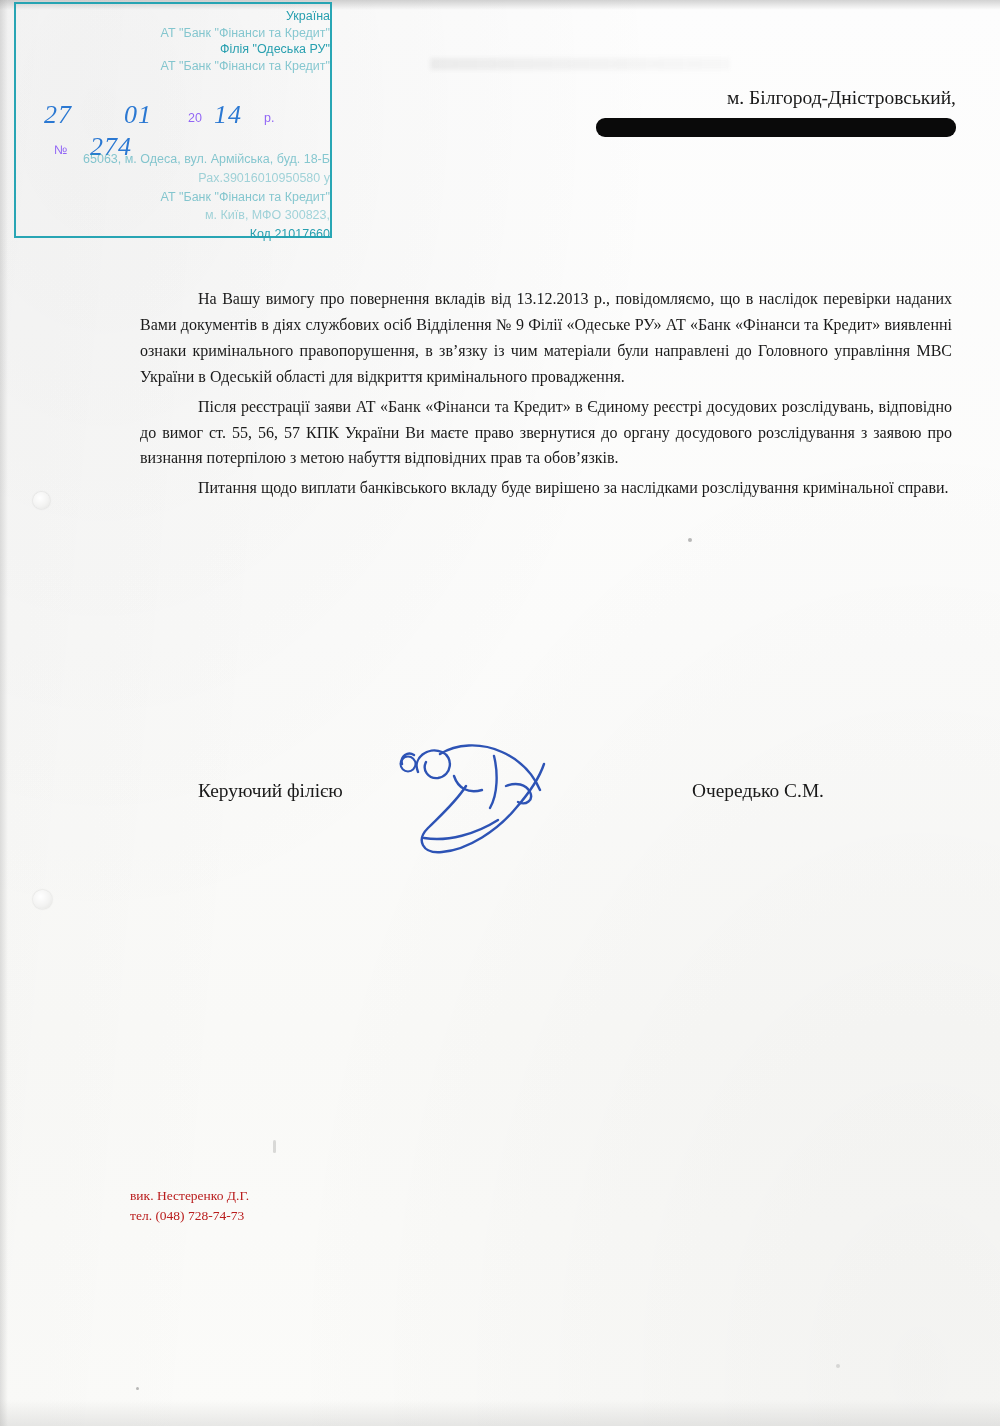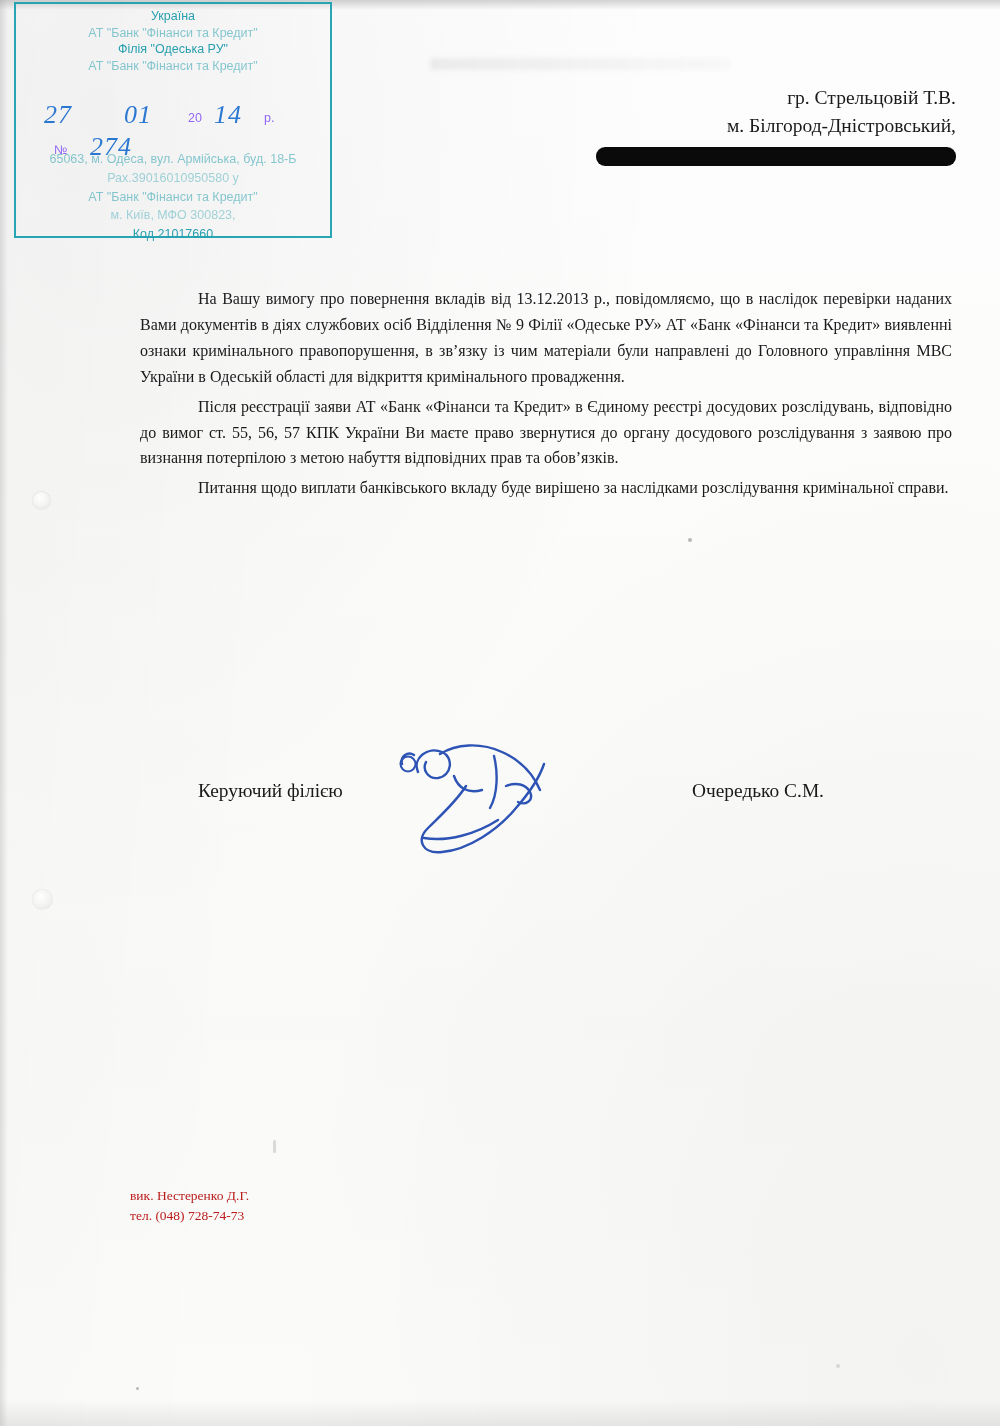--- a/index.html
+++ b/index.html
@@ -64,21 +64,21 @@
     border: 2px solid #19a0b0;
     box-sizing: border-box;
     color: #1899aa;
     font-family: "Liberation Sans", sans-serif;
     font-size: 12.5px;
     line-height: 1.32;
     text-align: center;
     padding-top: 4px;
     opacity: 0.93;
   }
-  .stamp .ln { display: block; white-space: nowrap; }
+  .stamp .ln { display: block; white-space: nowrap; text-align: right; }
   .stamp .ln.faded { opacity: 0.55; }
   .stamp .ln.faint { opacity: 0.42; }
   .stamp-row {
     margin-top: 26px;
     height: 34px;
     position: relative;
   }
   .hand {
     font-family: "Liberation Serif", serif;
     color: #1c6fd0;
@@ -229,21 +229,20 @@
   <div class="stamp-addr">
     <span class="ln faded">65063, м. Одеса, вул. Армійська, буд. 18-Б</span>
     <span class="ln faint">Рах.39016010950580 у</span>
     <span class="ln faded">АТ "Банк "Фінанси та Кредит"</span>
     <span class="ln faint">м. Київ, МФО 300823,</span>
     <span class="ln">Код 21017660</span>
   </div>
 </div>
 
 <div class="addressee">
-  <span class="l1">гр. Стрельцовій Т.В.</span>
   <span class="l2">м. Білгород-Дністровський,</span>
   <span class="redaction"></span>
 </div>
 
 <div class="body-text">
   <p>На Вашу вимогу про повернення вкладів від 13.12.2013 р., повідомляємо, що в наслідок перевірки наданих Вами документів в діях службових осіб Відділення № 9 Філії «Одеське РУ» АТ «Банк «Фінанси та Кредит» виявленні ознаки кримінального правопорушення, в зв’язку із чим матеріали були направлені до Головного управління МВС України в Одеській області для відкриття кримінального провадження.</p>
   <p>Після реєстрації заяви АТ «Банк «Фінанси та Кредит» в Єдиному реєстрі досудових розслідувань, відповідно до вимог ст. 55, 56, 57 КПК України Ви маєте право звернутися до органу досудового розслідування з заявою про визнання потерпілою з метою набуття відповідних прав та обов’язків.</p>
   <p>Питання щодо виплати банківського вкладу буде вирішено за наслідками розслідування кримінальної справи.</p>
 </div>
 

